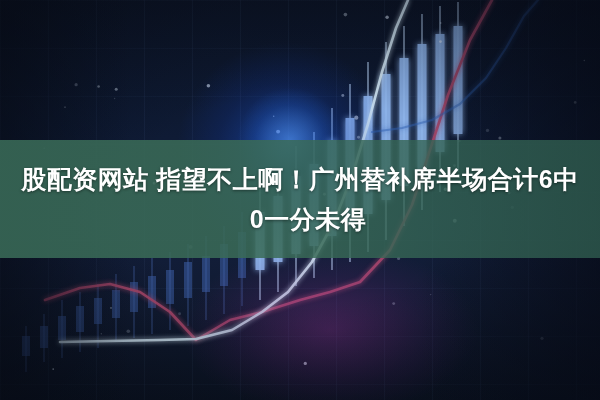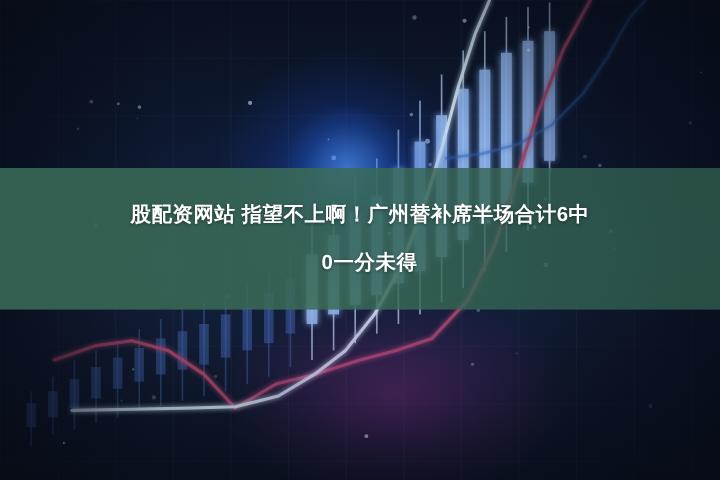--- a/index.html
+++ b/index.html
@@ -47,21 +47,21 @@
   
   #band{
     position:absolute;left:0;right:0;top:140px;height:118px;
     background:linear-gradient(90deg, rgba(56,104,86,0.90) 0%, rgba(58,107,87,0.86) 45%, rgba(52,100,84,0.80) 72%, rgba(48,94,80,0.78) 100%);
   }
   #headline{
     position:absolute;left:0;right:0;top:140px;height:118px;
     display:flex;flex-direction:column;align-items:center;justify-content:center;
     color:#ffffff;
     font-weight:bold;
-    font-size:17px;
+    font-size:25px;
     line-height:40px;
     letter-spacing:0.5px;
     text-align:center;
     text-shadow:0 1px 3px rgba(0,0,0,0.45);
     padding:0 12px;
     box-sizing:border-box;
     border-radius:18px;
   }
   #headline .l1{white-space:nowrap;}
   #headline .l2{white-space:nowrap;margin-left:16px;}

